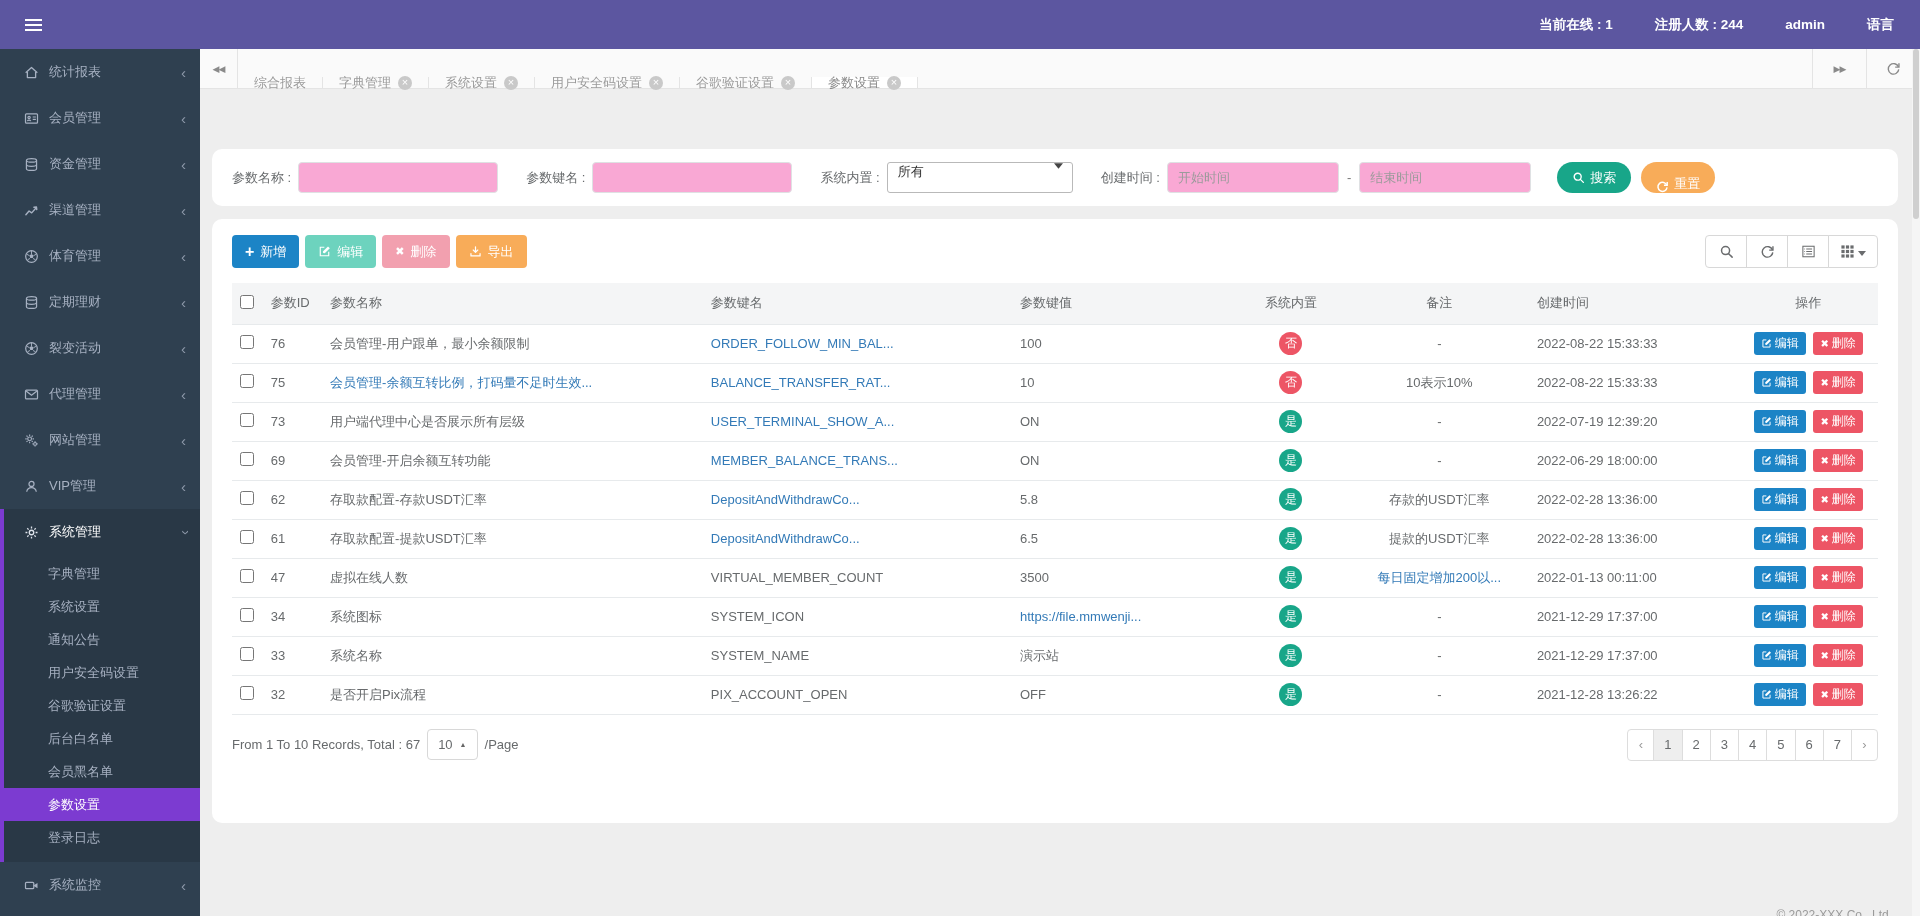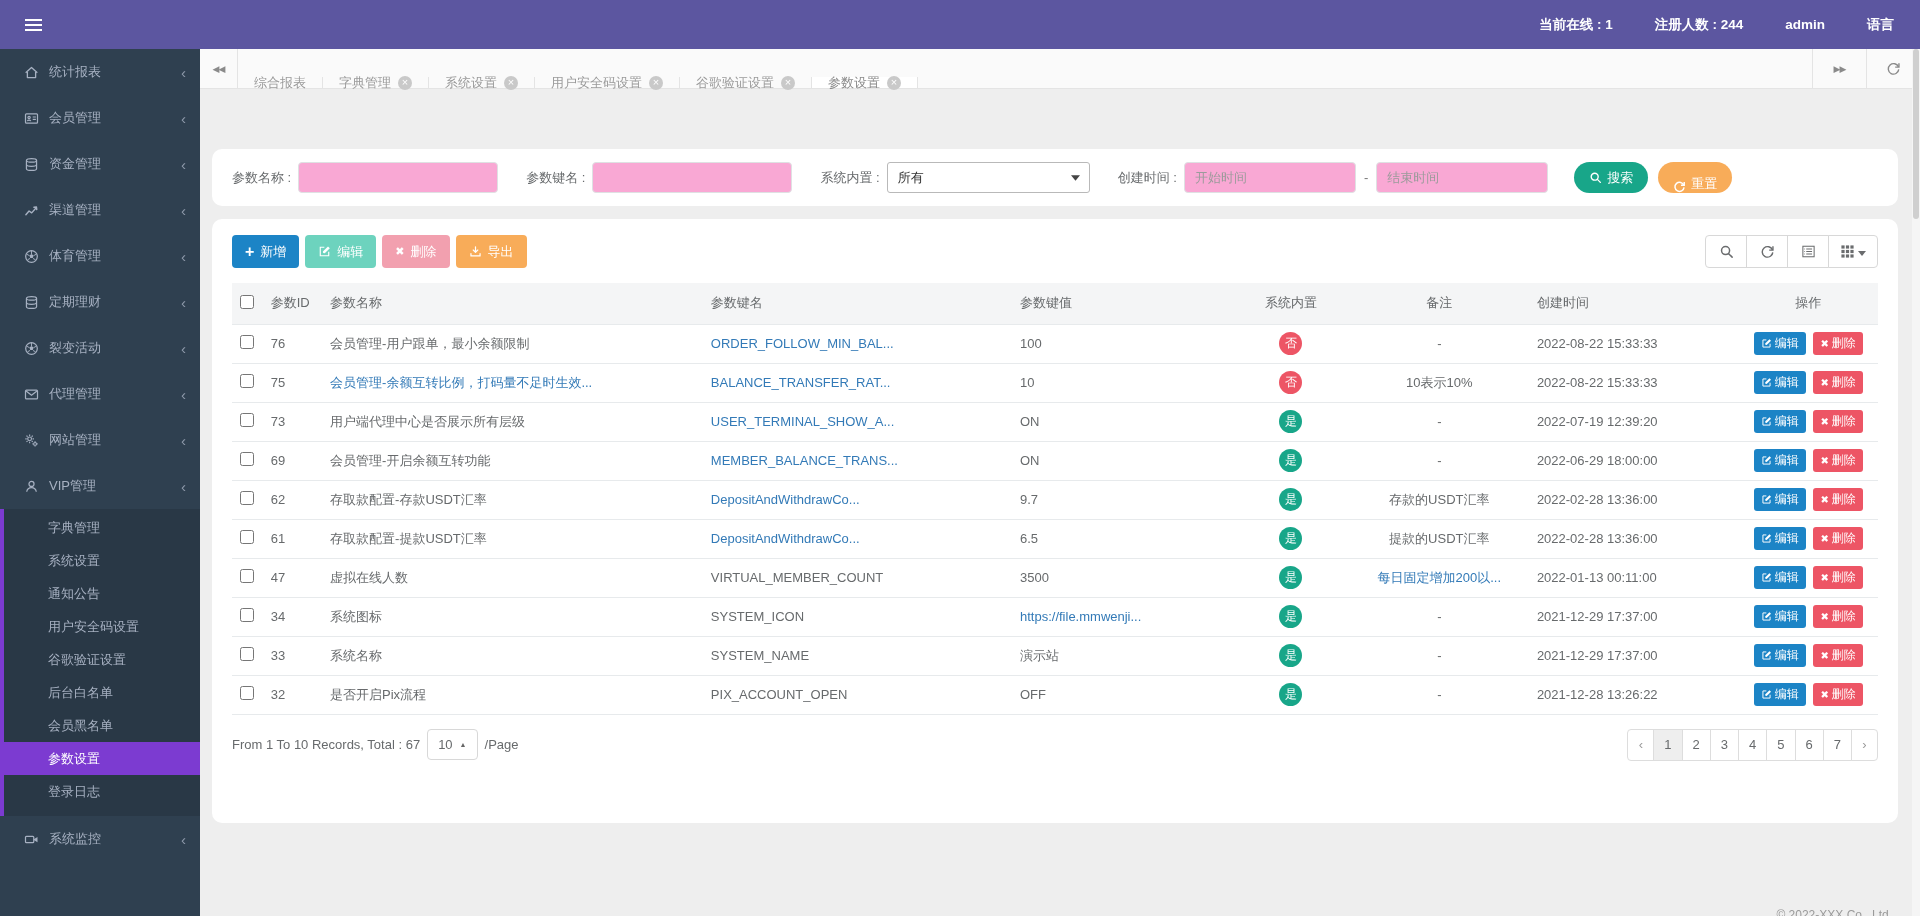--- a/index.html
+++ b/index.html
@@ -42,21 +42,21 @@
   .content { padding:12px 22px 0 12px; }
   .card { background:#fff; border-radius:10px;margin-top:48px; }
   
   .filter-card { padding:13px 20px; display:flex; align-items:center; }
   .f-label { margin-right:7px; white-space:nowrap; }
   .f-gap { margin-right:28px; }
   .f-input { width:200px; height:31px; border:1px solid #dfe1e3; border-radius:4px; padding:0 10px; font-size:13px; color:#676a6c; outline:none; font-family:inherit; background:#f9a8d4; }
   .f-input::placeholder { color:#9b9b9b; }
   .f-date { width:172px; }
   .f-dash { margin:0 8px; color:#777; }
-  .f-select { width:203px; height:31px; border:1px solid #b9b9b9; border-radius:3px; background:#fff; display:inline-flex; align-items:center; justify-content:space-between; padding:0 9px 0 10px; cursor:pointer; color:#333; }
+  .f-select { width:186px; height:31px; border:1px solid #b9b9b9; border-radius:3px; background:#fff; display:inline-flex; align-items:flex-start; justify-content:space-between; padding:0 9px 0 10px; cursor:pointer; color:#333; }
   .f-select svg { width:9px; height:6px; color:#444; }
   .btn-pill { height:31px; border:none; border-radius:16px; color:#fff; font-size:13px; display:inline-flex; align-items:center; gap:5px; padding:0 15px; cursor:pointer; font-family:inherit; }
   .btn-pill svg { width:13px; height:13px; }
   .btn-search { background:#18a689; margin-left:26px; }
   .btn-reset { background:#f8ac59; margin-left:10px;align-items:flex-end; }
   
   .main-card { margin-top:13px; padding:16px 20px 62px; min-height:600px; }
   .toolbar { display:flex; align-items:center; }
   .tbtn { height:33px; border:none; border-radius:4px; color:#fff; font-size:13px; display:inline-flex; align-items:center; gap:6px; padding:0 13px; margin-right:6px; cursor:pointer; font-family:inherit; }
   .tbtn svg { width:13px; height:13px; }
@@ -255,20 +255,32 @@
               <circle cx="8" cy="5.2" r="2.7"></circle>
               <path d="M2.9 13.6c.5-3 2.6-4.4 5.1-4.4s4.6 1.4 5.1 4.4"></path>
             </g>
           </svg>
         </span>
     <span class="side-label">VIP管理</span>
     <span class="side-caret">‹</span>
   </div>
 
   <div class="side-group">
+    <div class="side-item parent">
+      <span class="ic">
+            <svg viewBox="0 0 16 16">
+              <g fill="none" stroke="currentColor" stroke-width="1.4">
+                <circle cx="8" cy="8" r="2.4"></circle>
+                <path d="M8 1.6v2M8 12.4v2M1.6 8h2M12.4 8h2M3.5 3.5l1.4 1.4M11.1 11.1l1.4 1.4M12.5 3.5l-1.4 1.4M4.9 11.1l-1.4 1.4"></path>
+              </g>
+            </svg>
+          </span>
+      <span class="side-label">系统管理</span>
+      <span class="side-caret down">‹</span>
+    </div>
     <div class="side-sub">
   <div class="side-sub-item">字典管理</div>
 
   <div class="side-sub-item">系统设置</div>
 
   <div class="side-sub-item">通知公告</div>
 
   <div class="side-sub-item">用户安全码设置</div>
 
   <div class="side-sub-item">谷歌验证设置</div>
@@ -572,21 +584,21 @@
                   <span>删除</span>
                 </button>
     </td>
   </tr>
 
   <tr>
     <td class="c-cb"><input type="checkbox" style=""></td>
     <td class="c-id">62</td>
     <td class="c-name">存取款配置-存款USDT汇率</td>
     <td class="c-key link">DepositAndWithdrawCo...</td>
-    <td class="c-val">9.7</td>
+    <td class="c-val">5.8</td>
     <td class="c-builtin"><span class="badge badge-yes">是</span></td>
     <td class="c-remark">存款的USDT汇率</td>
     <td class="c-created">2022-02-28 13:36:00</td>
     <td class="c-ops">
       <button class="rbtn rbtn-edit">
                   <svg viewBox="0 0 16 16">
                     <g fill="none" stroke="currentColor" stroke-width="1.4">
                       <path d="M13.2 8.3v4.9H2.8V2.8h5"></path>
                       <path d="M6.4 9.9l-.4-2 6.3-6.2 2.3 2.3-6.3 6.2z" fill="currentColor" stroke="none"></path>
                     </g>

